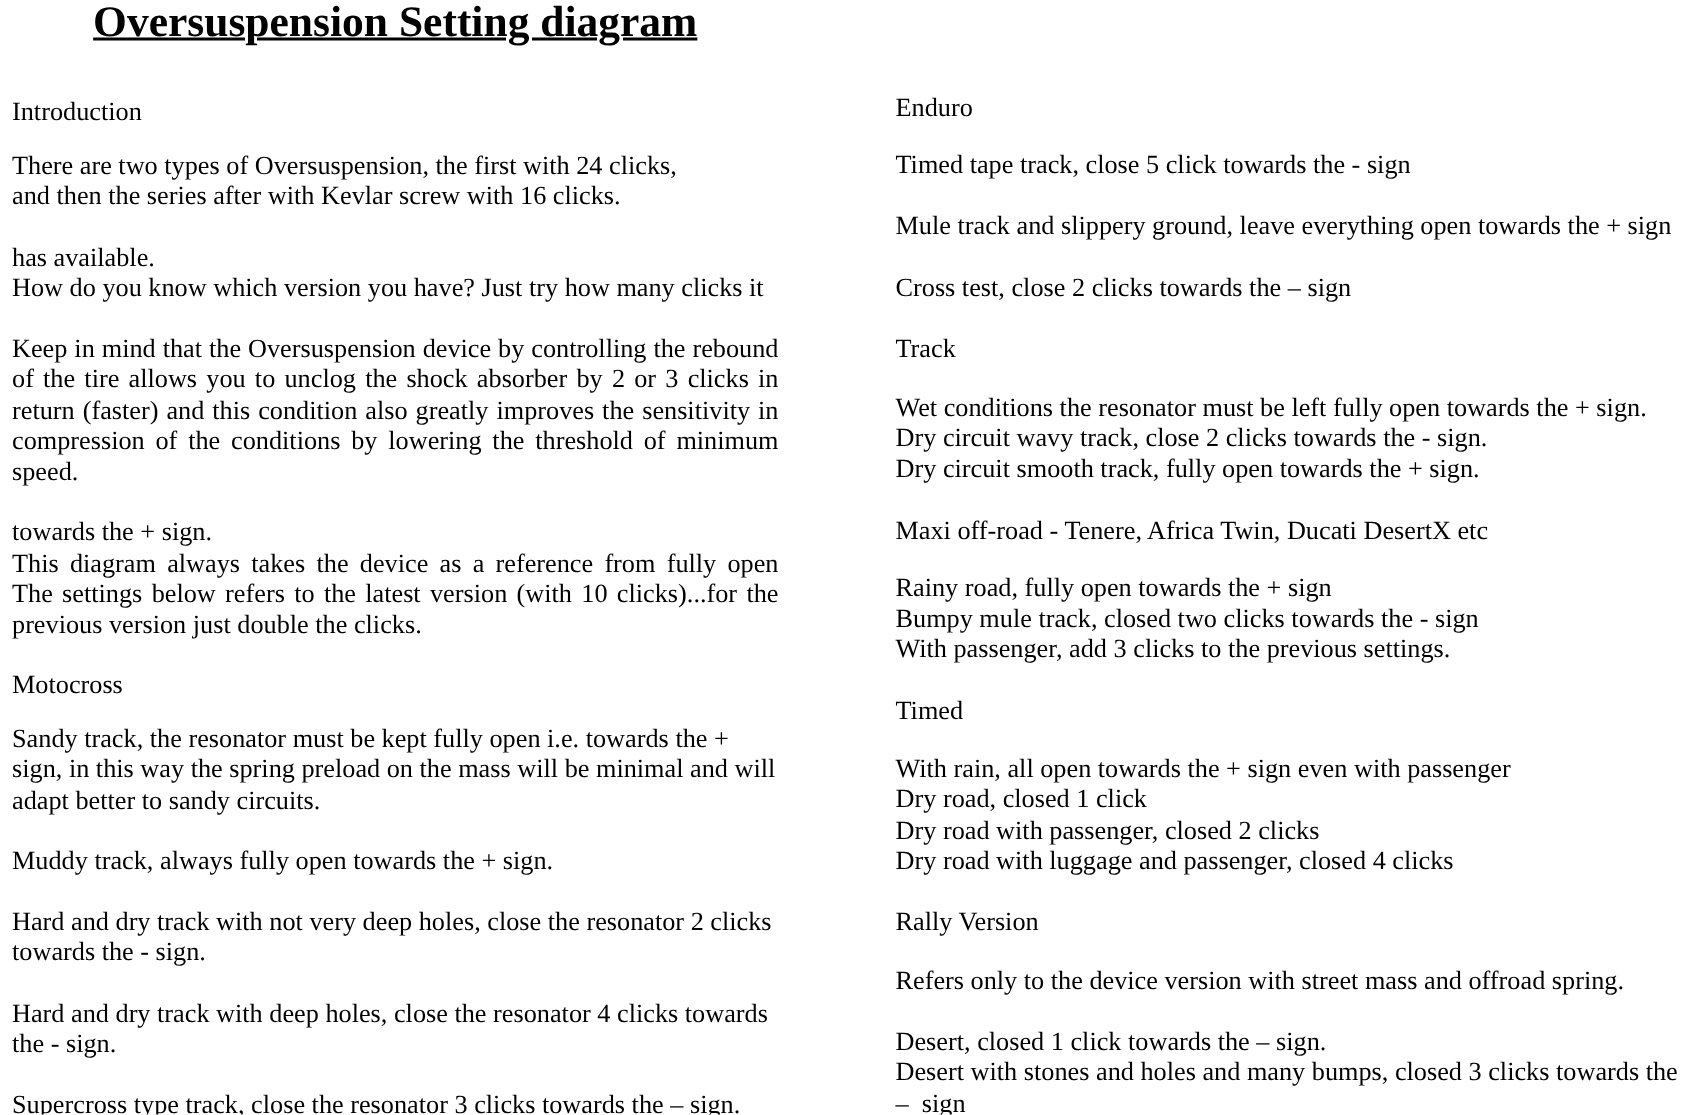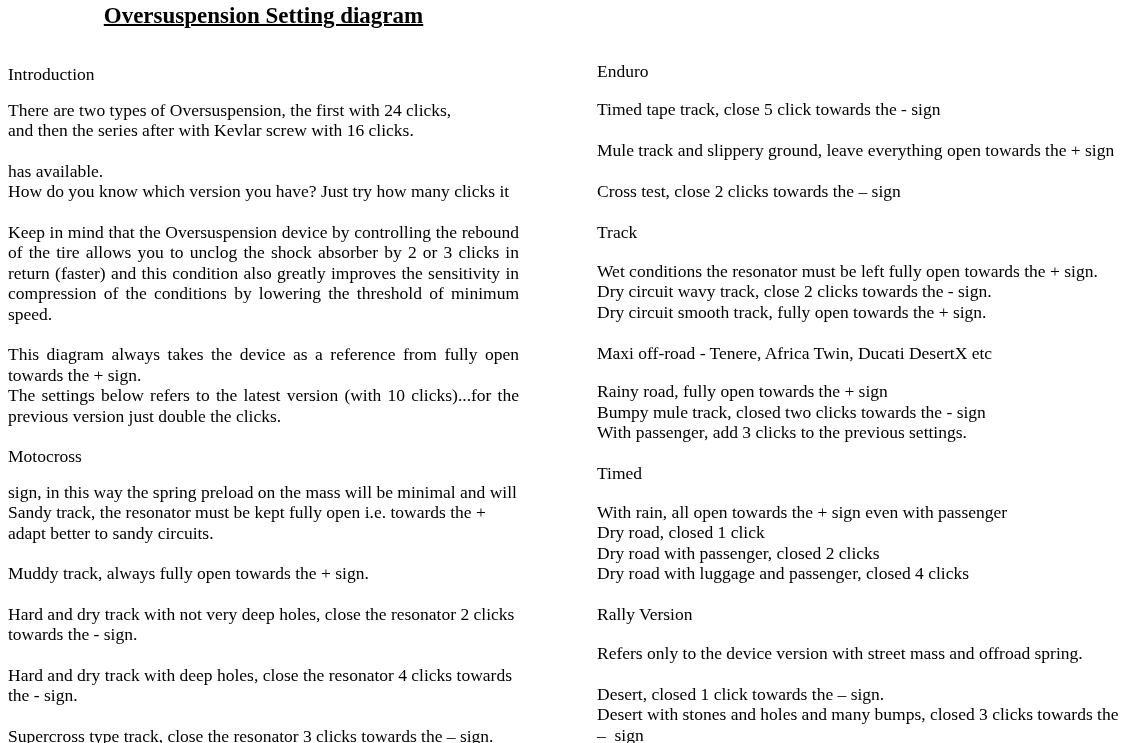--- a/index.html
+++ b/index.html
@@ -11,21 +11,21 @@
     font-family: "Liberation Serif", "DejaVu Serif", serif;
     font-size: 17.5px;
     position: relative;
     overflow: hidden;
   }
   .col { position: absolute; top: 0; }
   #col-left  { left: 8px;   width: 511px; }
   #col-right { left: 597px; width: 526px; padding-top: 60.5px; }
 
   .doc-title {
-    font-size: 23px;
+    font-size: 29px;
     font-weight: bold;
     text-decoration: underline;
     text-decoration-thickness: 2px;
     text-align: center;
     line-height: 25px;
     margin: 3px 0 36px 0;
   }
 
   .block { }
   .heading { font-weight: normal; }
@@ -59,31 +59,31 @@
         <div class="line">How do you know which version you have? Just try how many clicks it</div>
       </div>
       <div class="block para">
         <div class="line stretch">Keep in mind that the Oversuspension device by controlling the rebound</div>
         <div class="line stretch">of the tire allows you to unclog the shock absorber by 2 or 3 clicks in</div>
         <div class="line stretch">return (faster) and this condition also greatly improves the sensitivity in</div>
         <div class="line stretch">compression of the conditions by lowering the threshold of minimum</div>
         <div class="line">speed.</div>
       </div>
       <div class="block para">
+        <div class="line">towards the + sign.</div>
         <div class="line stretch">This diagram always takes the device as a reference from fully open</div>
-        <div class="line">towards the + sign.</div>
         <div class="line stretch">The settings below refers to the latest version (with 10 clicks)...for the</div>
         <div class="line">previous version just double the clicks.</div>
       </div>
       <div class="block heading">
         <div class="line">Motocross</div>
       </div>
       <div class="block para">
+        <div class="line">Sandy track, the resonator must be kept fully open i.e. towards the +</div>
         <div class="line">sign, in this way the spring preload on the mass will be minimal and will</div>
-        <div class="line">Sandy track, the resonator must be kept fully open i.e. towards the +</div>
         <div class="line">adapt better to sandy circuits.</div>
       </div>
       <div class="block para">
         <div class="line">Muddy track, always fully open towards the + sign.</div>
       </div>
       <div class="block para">
         <div class="line">Hard and dry track with not very deep holes, close the resonator 2 clicks</div>
         <div class="line">towards the - sign.</div>
       </div>
       <div class="block para">

